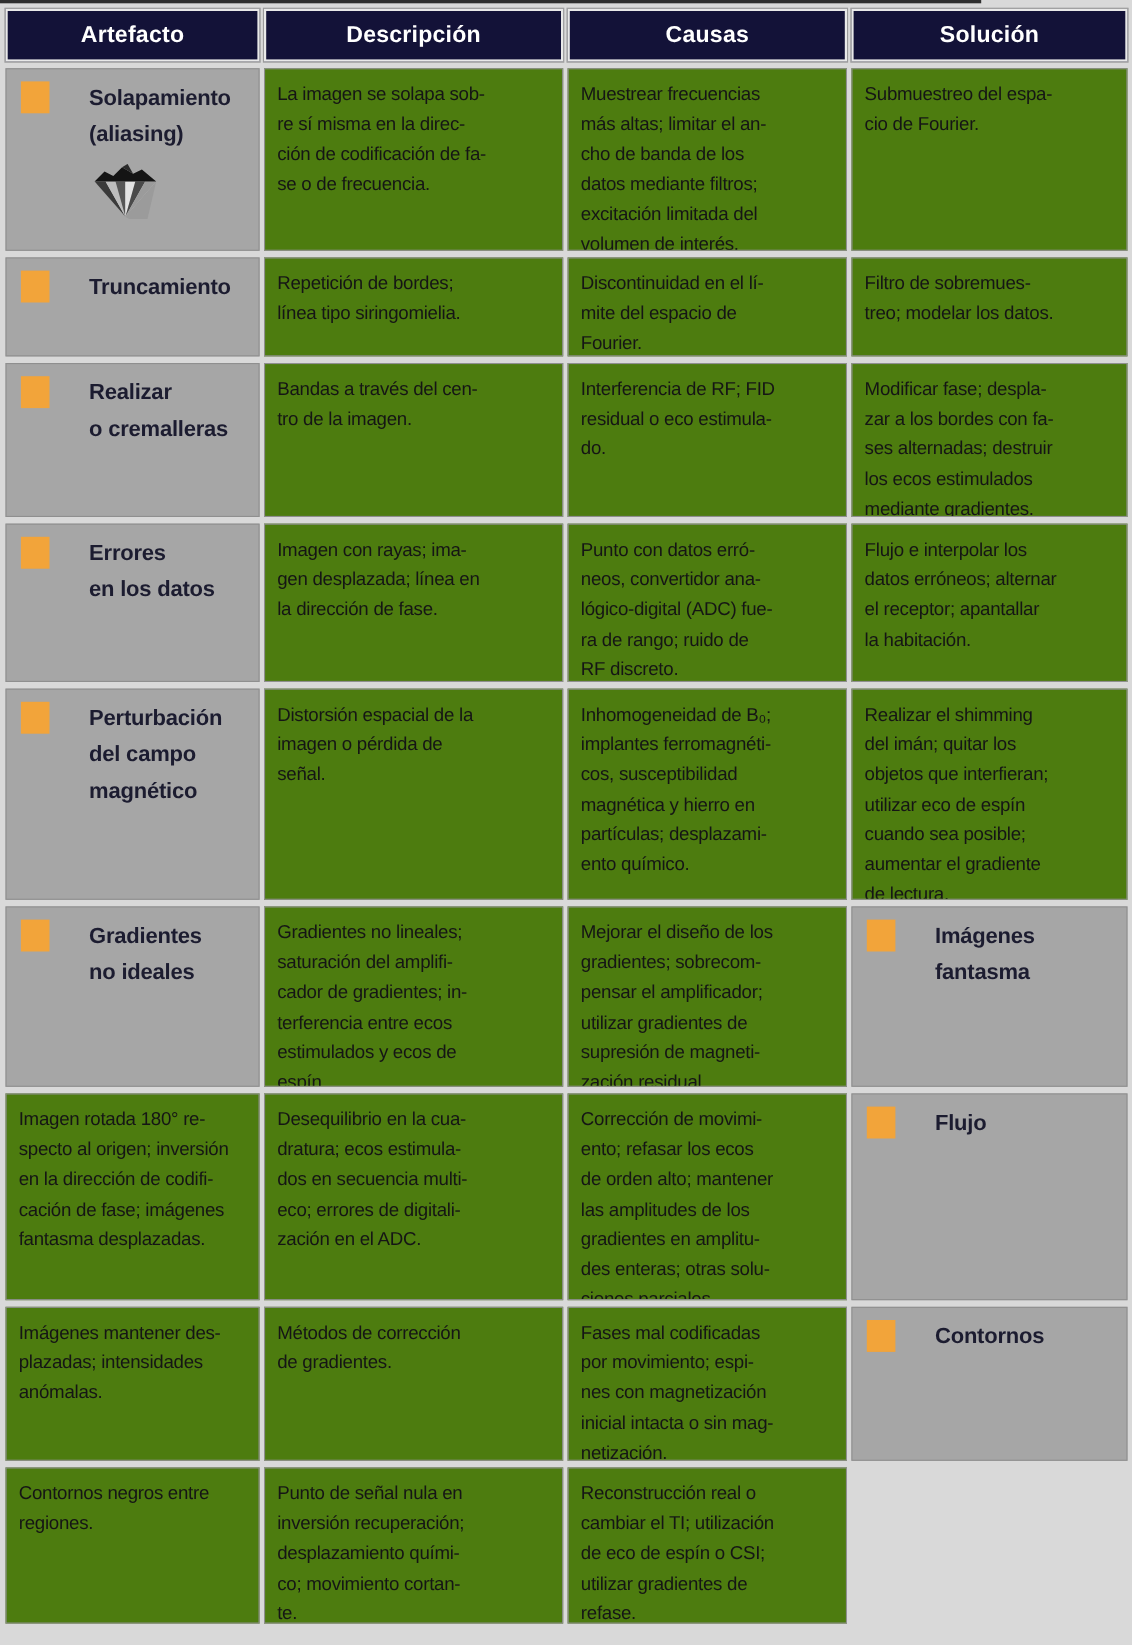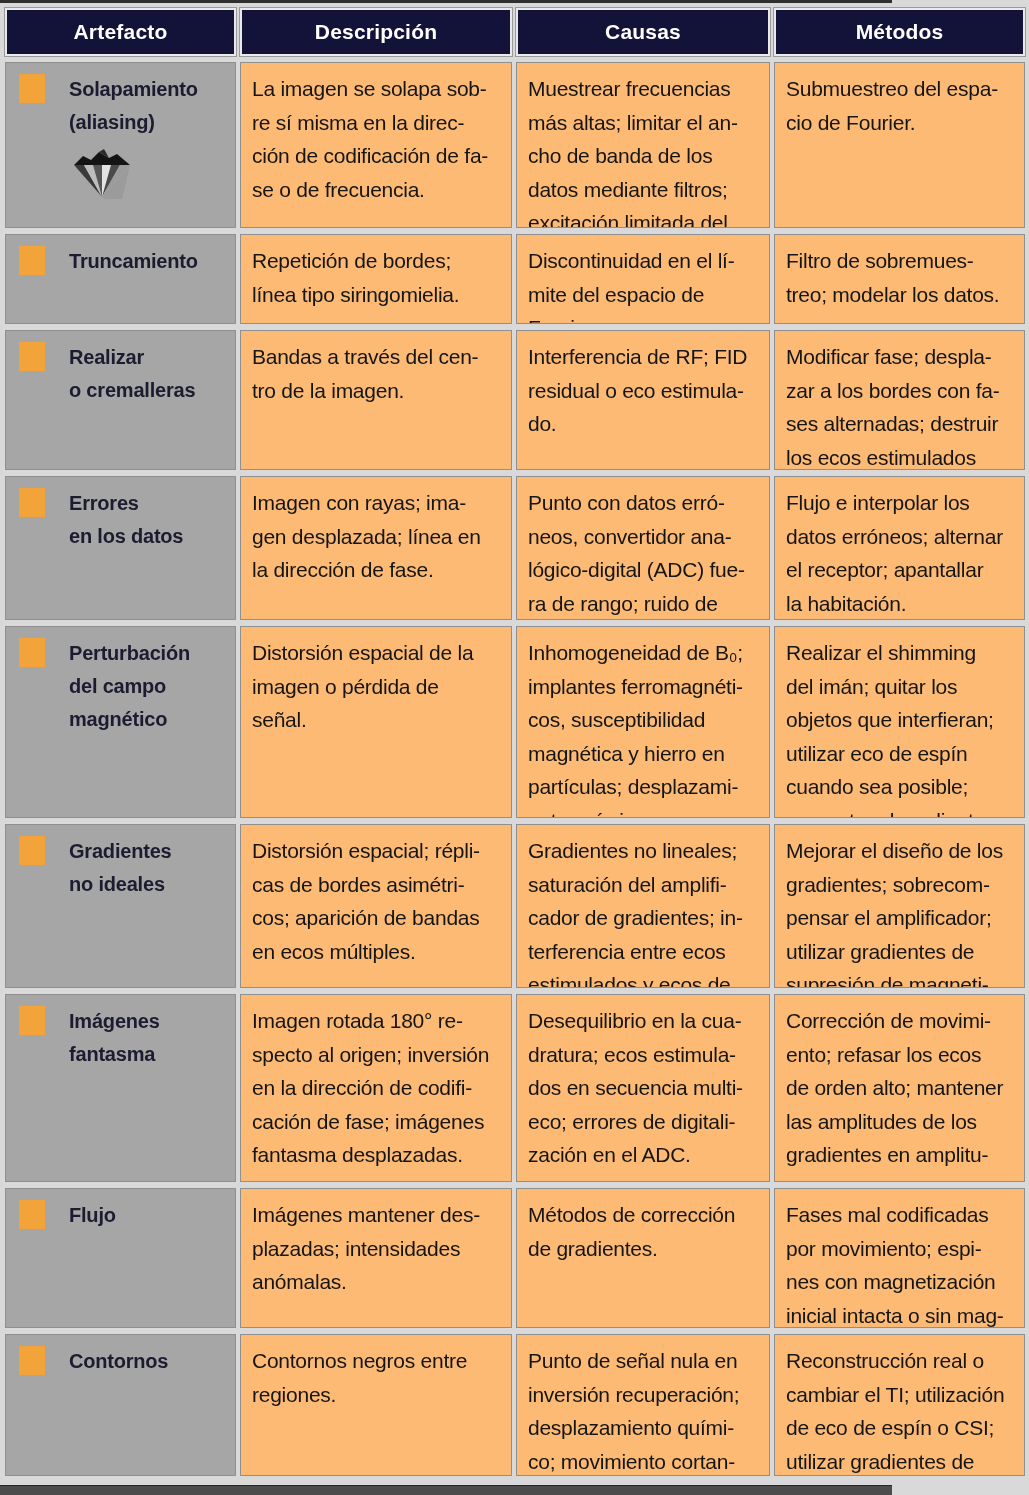--- a/index.html
+++ b/index.html
@@ -6,63 +6,63 @@
   body{
     width:1029px;height:1495px;
     background:#d9d9d9;
     font-family:"Liberation Sans", sans-serif;
     overflow:hidden;
   }
   .frame{
     width:892px;height:1495px;
     border-top:3px solid #2f2f2f;
     box-sizing:border-box;
-    display:flex;flex-direction:column;
+    display:flex;flex-direction:row;
   }
   .grid{
     display:grid;
     grid-template-columns:231px 272px 254px 251px;
     grid-template-rows:48px 166px 90px 140px 144px 192px 164px 188px 140px 142px;
     column-gap:4px;row-gap:6px;
     padding:5px;
     flex:none;
   }
   .hcell{
     background:#131238;
     color:#ffffff;
     display:flex;align-items:center;justify-content:center;
     font-weight:bold;font-size:21px;letter-spacing:0.2px;
     border:2px solid #e9e9e9;
     outline:1px solid #9a9a9a;
   }
   .cell{
-    background:#fdba74;
+    background:#4d7c0f;
     border:1px solid #8f8f8f;
     padding:9px 11px;
-    font-size:21px;line-height:1.6;letter-spacing:-0.25px;
+    font-size:17px;line-height:1.6;letter-spacing:-0.25px;
     color:#151515;
     white-space:pre-line;
     box-sizing:border-box;
     overflow:hidden;
   }
   .acell{
     background:#a6a6a6;
     border:1px solid #8f8f8f;
     padding:9px 10px;
     box-sizing:border-box;
     display:flex;align-items:flex-start;
     overflow:hidden;
   }
   .swatch{
     width:26px;height:29px;
     background:#f2a43a;
     flex:none;
     margin:2px 0 0 3px;
   }
-  .acol{margin-left:24px;}
+  .acol{margin-left:36px;}
   .aname{
     font-weight:bold;font-size:20px;line-height:1.65;letter-spacing:-0.2px;
     color:#1c1c30;
     white-space:pre-line;
     padding-top:1px;
   }
   .gem{display:block;margin:10px 0 0 2px;}
   .bottom-bar{
     margin-top:auto;
     height:9px;
@@ -79,21 +79,21 @@
     <div class="hcell">
         <span>Artefacto</span>
       </div>
     <div class="hcell">
         <span>Descripción</span>
       </div>
     <div class="hcell">
         <span>Causas</span>
       </div>
     <div class="hcell">
-        <span>Métodos</span>
+        <span>Solución</span>
       </div>
 
     <div class="acell">
       <div class="swatch"></div>
       <div class="acol">
         <div class="aname">Solapamiento
 (aliasing)</div>
         <svg class="gem" width="62" height="50" viewBox="0 0 62 50">
           <polygon points="3,16 59,16 31,48" fill="#c9c9c9"></polygon>
           <polygon points="3,16 13,16 31,48" fill="#3a3a3a"></polygon>
@@ -198,24 +198,20 @@
 aumentar el gradiente
 de lectura.</div>
 
     <div class="acell">
       <div class="swatch"></div>
       <div class="acol">
           <div class="aname">Gradientes
 no ideales</div>
         </div>
     </div>
-    <div class="cell">Distorsión espacial; répli-
-cas de bordes asimétri-
-cos; aparición de bandas
-en ecos múltiples.</div>
     <div class="cell">Gradientes no lineales;
 saturación del amplifi-
 cador de gradientes; in-
 terferencia entre ecos
 estimulados y ecos de
 espín.</div>
     <div class="cell">Mejorar el diseño de los
 gradientes; sobrecom-
 pensar el amplificador;
 utilizar gradientes de

